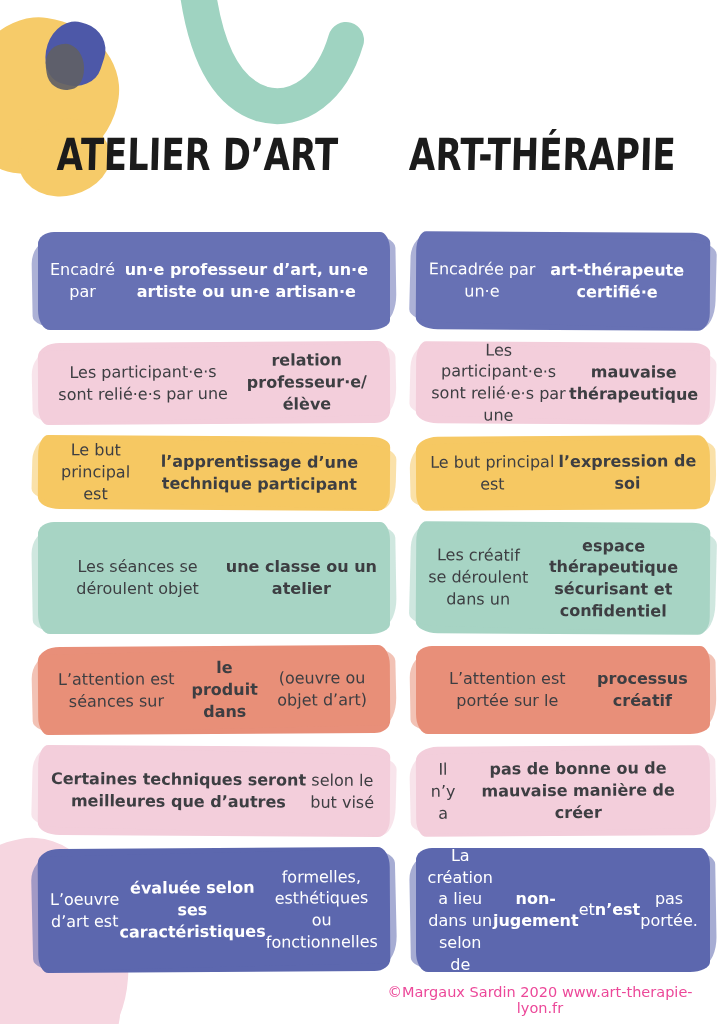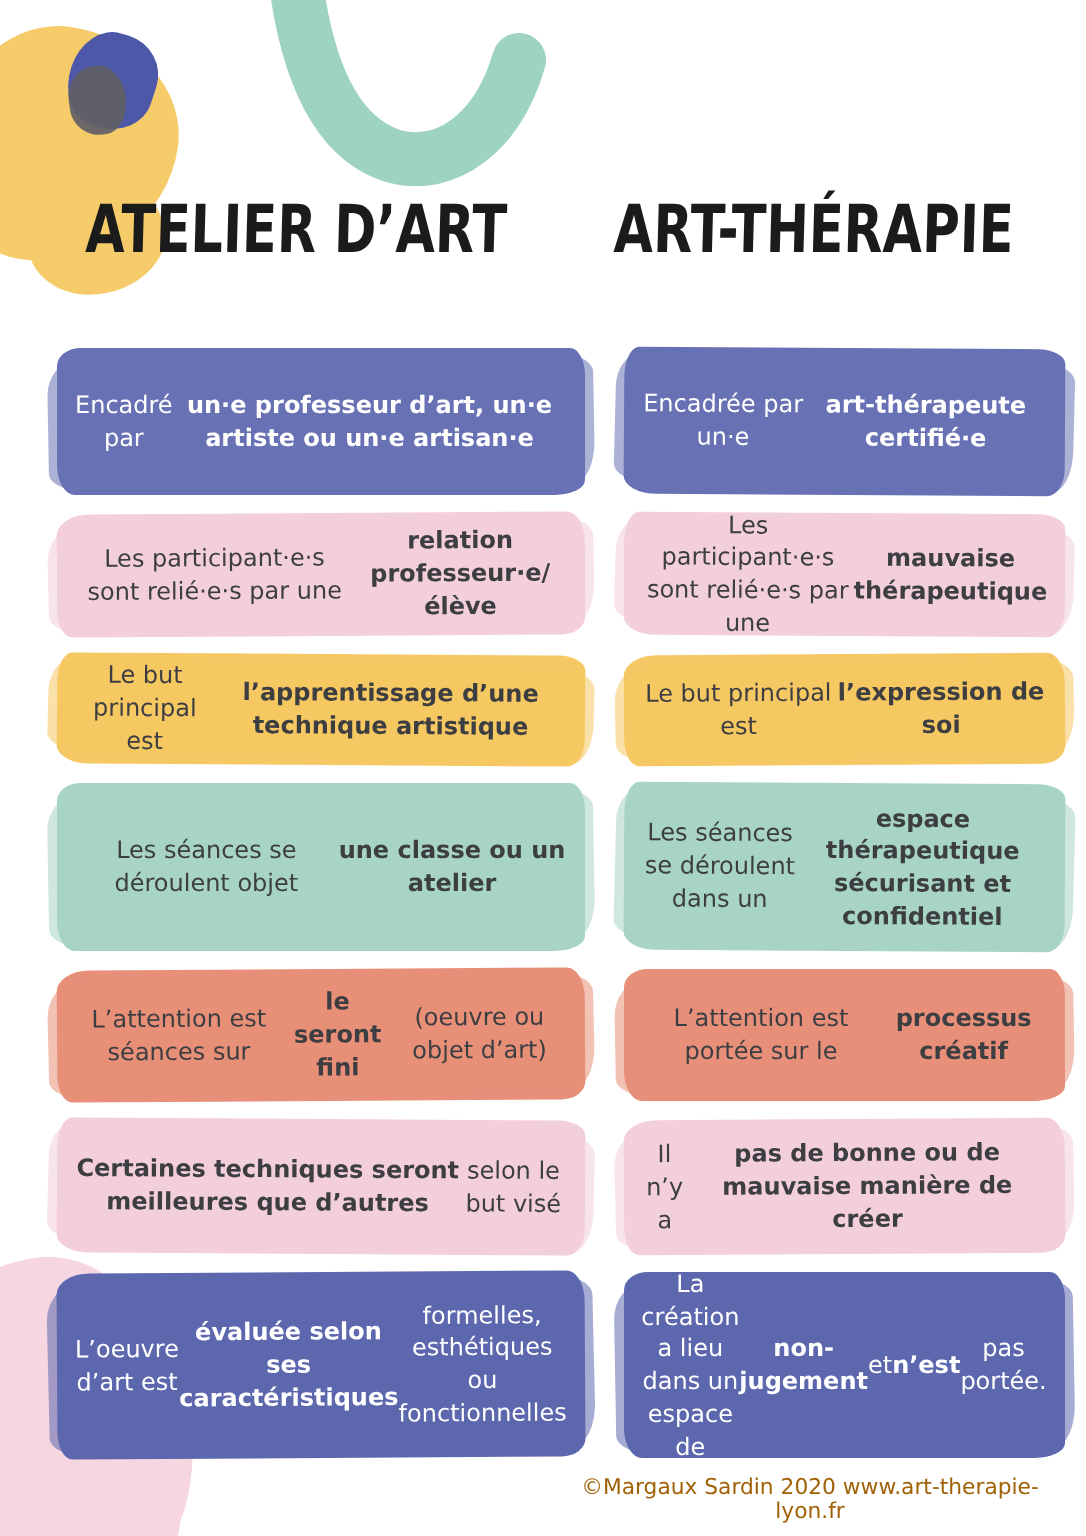--- a/index.html
+++ b/index.html
@@ -44,21 +44,21 @@
     background:var(--bg);opacity:.55;
     border-radius:20px 30px 14px 26px/24px 14px 28px 12px;transform:rotate(-1deg);
   }
   .block.v2{border-radius:10px 18px 12px 22px/20px 10px 18px 12px;transform:rotate(.35deg);}
   .block.v2::before{transform:rotate(1.1deg);}
   .block.v3{border-radius:22px 12px 16px 10px/14px 20px 12px 18px;transform:rotate(-.35deg);}
   .block strong{font-weight:bold;}
   .block.light{color:#ffffff;}
   .footer{
     position:absolute;left:372px;right:16px;top:984px;z-index:1;
-    text-align:center;font-size:14.5px;color:#a16207;letter-spacing:0px;
+    text-align:center;font-size:14.5px;color:#ec4899;letter-spacing:0px;
   }
 </style>
 </head>
 <body>
 
 <div class="poster">
 
   <div class="deco blob-yellow" style="--bg: #f6cb69;"></div>
   <div class="deco blob-yellow-tail" style="--bg: #f6cb69;"></div>
   <div class="deco blob-blue" style="--bg: #4d58a8;"></div>
@@ -90,39 +90,39 @@
           <span>Les participant·e·s sont relié·e·s par une </span>
           <strong>relation professeur·e/élève</strong>
         </div>
       <div class="block v2" style="--bg: #f3cedb;">
           <span>Les participant·e·s sont relié·e·s par une </span>
           <strong>mauvaise thérapeutique</strong>
         </div>
 
       <div class="block v2" style="--bg: #f6c863;">
           <span>Le but principal est </span>
-          <strong>l’apprentissage d’une technique artistique</strong>
+          <strong>l’apprentissage d’une technique participant</strong>
         </div>
       <div class="block v3" style="--bg: #f6c863;">
           <span>Le but principal est </span>
           <strong>l’expression de soi</strong>
         </div>
 
       <div class="block" style="--bg: #a7d4c4;">
           <span>Les séances se déroulent objet </span>
           <strong>une classe ou un atelier</strong>
         </div>
       <div class="block v2" style="--bg: #a7d4c4;">
-          <span>Les séances se déroulent dans un </span>
+          <span>Les créatif se déroulent dans un </span>
           <strong>espace thérapeutique sécurisant et confidentiel</strong>
         </div>
 
       <div class="block v3" style="--bg: #e88f79;">
           <span>L’attention est séances sur </span>
-          <strong>le seront fini</strong>
+          <strong>le produit dans</strong>
           <span> (oeuvre ou objet d’art)</span>
         </div>
       <div class="block" style="--bg: #e88f79;">
           <span>L’attention est portée sur le </span>
           <strong>processus créatif</strong>
         </div>
 
       <div class="block v2" style="--bg: #f3cedb;">
           <strong>Certaines techniques seront meilleures que d’autres</strong>
           <span> selon le but visé</span>
@@ -131,21 +131,21 @@
           <span>Il n’y a </span>
           <strong>pas de bonne ou de mauvaise manière de créer</strong>
         </div>
 
       <div class="block light v3" style="--bg: #5c67ae;">
           <span>L’oeuvre d’art est </span>
           <strong>évaluée selon ses caractéristiques</strong>
           <span> formelles, esthétiques ou fonctionnelles</span>
         </div>
       <div class="block light" style="--bg: #5c67ae;">
-          <span>La création a lieu dans un espace de </span>
+          <span>La création a lieu dans un selon de </span>
           <strong>non-jugement</strong>
           <span> et </span>
           <strong>n’est</strong>
           <span> pas portée.</span>
         </div>
     </div>
 
     <div class="footer">©Margaux Sardin 2020 www.art-therapie-lyon.fr</div>
   </div>
 </div>

